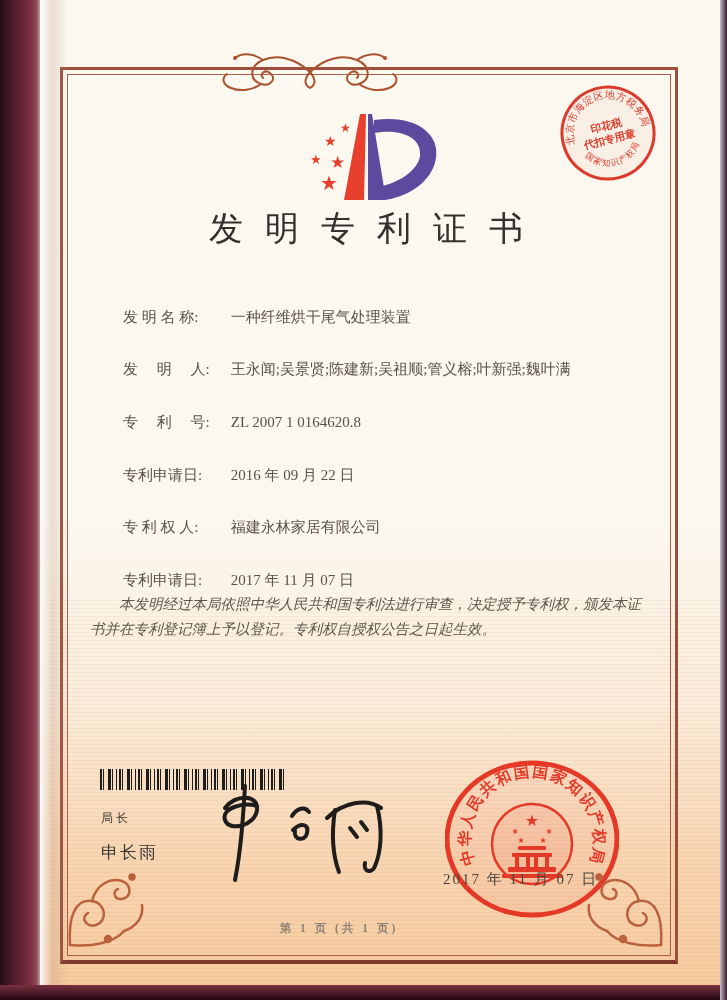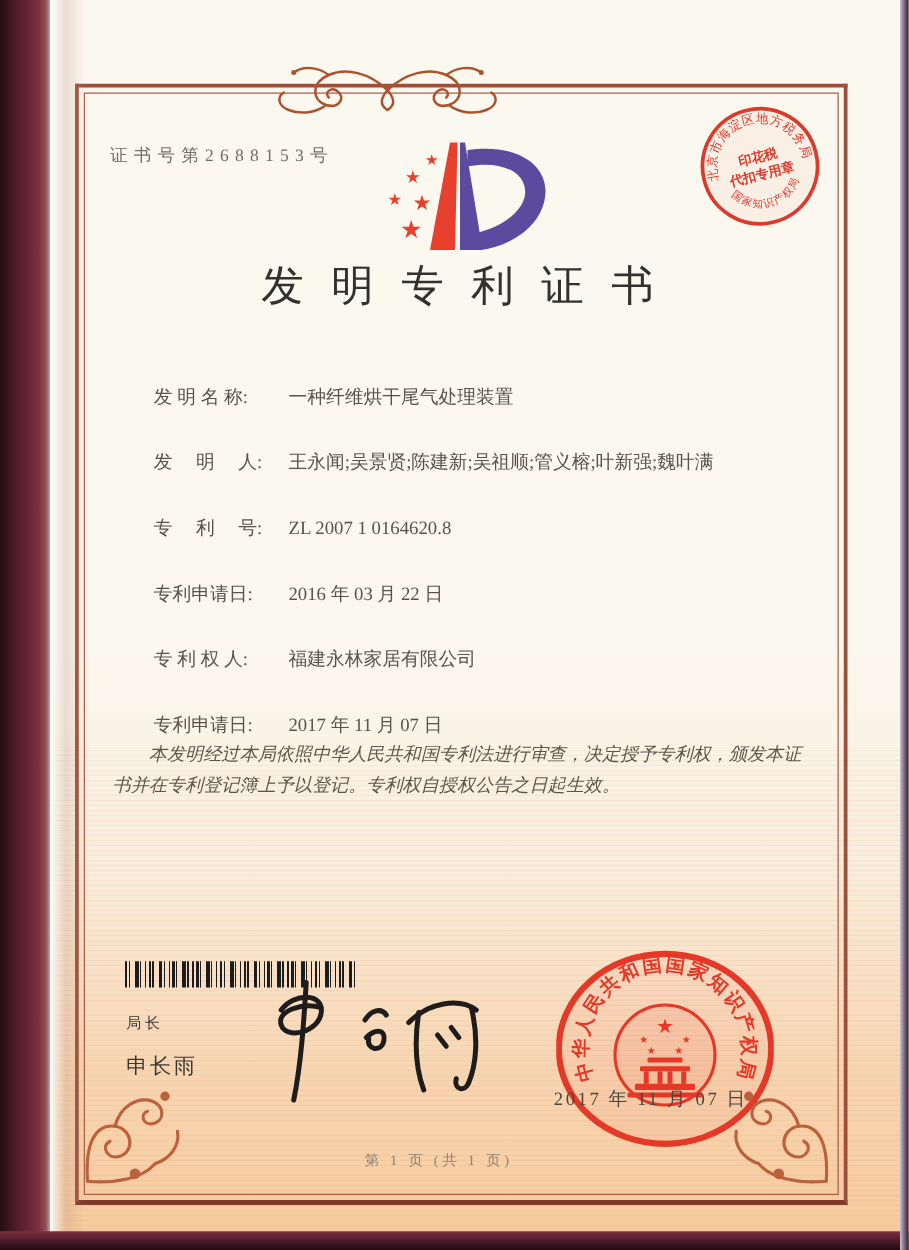--- a/index.html
+++ b/index.html
@@ -29,22 +29,22 @@
   
   .cert-no{position:absolute;left:88px;top:116px;font-size:14px;letter-spacing:5px;color:#776c5f;}
   .title{position:absolute;left:60px;top:206px;width:612px;text-align:center;
     font-size:34px;letter-spacing:22px;color:#33312e;text-indent:22px;font-weight:400;}
   .fields{position:absolute;left:95px;top:300px;width:545px;}
   .frow{position:absolute;left:0;font-size:15px;color:#5a5247;white-space:nowrap;margin-left:28px;}
   .frow .lab{display:inline-block;min-width:104px;}
   .paras{position:absolute;left:90px;top:592px;width:554px;font-size:14.5px;
     line-height:25px;color:#5d554a;font-style:italic;}
   .paras p{margin:0;text-indent:2em;}
-  .footer{position:absolute;left:66px;top:921px;width:570px;text-align:center;
-    font-size:11.5px;letter-spacing:3px;color:#8d8175;}
+  .footer{position:absolute;left:54px;top:921px;width:570px;text-align:center;
+    font-size:11.5px;letter-spacing:3px;color:#8d8175;font-weight:bold;}
   
   .barcode{position:absolute;left:100px;top:769px;width:186px;height:21px;background:
     repeating-linear-gradient(90deg,#1d1d1d 0 2px,transparent 2px 3px,#1d1d1d 3px 4px,transparent 4px 8px,#1d1d1d 8px 11px,transparent 11px 12px,#1d1d1d 12px 13px,transparent 13px 16px,#1d1d1d 16px 17px,transparent 17px 19px);}
   .sig-title{position:absolute;left:101px;top:810px;font-size:12px;color:#3a3835;
     font-family:"Liberation Sans","DejaVu Sans",sans-serif;letter-spacing:3px;}
   .sig-name{position:absolute;left:101px;top:841px;font-size:17px;color:#3a3835;
     font-family:"Liberation Sans","DejaVu Sans",sans-serif;letter-spacing:2px;}
   .sig-svg{position:absolute;left:195px;top:778px;}
   
   .tax-stamp{position:absolute;left:558px;top:83px;}
@@ -74,21 +74,20 @@
       <path d="M48,12 C40,6 28,4 20,10 M46,36 C38,42 26,44 16,40 C8,37 6,30 12,26"></path>
       <path d="M95,24 C110,10 128,6 142,12 C156,18 156,32 144,36 C134,39 128,30 135,25 C140,21 146,26 142,30"></path>
       <path d="M142,12 C150,6 162,4 170,10 M144,36 C152,42 164,44 174,40 C182,37 184,30 178,26"></path>
       <path d="M95,24 C90,30 88,36 95,40 C102,36 100,30 95,24"></path>
     </g>
     <circle cx="95" cy="22" r="2.5" fill="#a9532f"></circle>
     <circle cx="20" cy="10" r="2" fill="#a9532f"></circle>
     <circle cx="170" cy="10" r="2" fill="#a9532f"></circle>
   </svg>
 
-  <div class="cert-no">证书号第2688153号</div>
 
   <svg class="logo" width="156" height="100" viewBox="0 0 156 100">
     <polygon points="72,6 78,6 76,92 56,92" fill="#e8402e"></polygon>
     <polygon points="80,6 84,6 98,92 80,92" fill="#5b4a9e"></polygon>
     <path fill="#5b4a9e" d="M86,12 C128,6 152,26 148,50 C144,76 116,90 96,92 L94,78 C112,74 130,62 132,48 C134,30 114,20 86,25 Z"></path>
     <g fill="#e8402e" font-family="'DejaVu Sans',sans-serif">
       <text x="52" y="24" font-size="12">★</text>
       <text x="36" y="38" font-size="14">★</text>
       <text x="22" y="56" font-size="13">★</text>
       <text x="42" y="60" font-size="17">★</text>
@@ -113,21 +112,21 @@
       </text>
       <text x="50" y="46" font-size="10.5" font-weight="bold" text-anchor="middle">印花税</text>
       <text x="50" y="60" font-size="10.5" font-weight="bold" text-anchor="middle">代扣专用章</text>
     </g>
   </svg>
 
   <div class="fields">
     <div class="frow" style="top:8px"><span class="lab">发 明 名 称:</span> <span>一种纤维烘干尾气处理装置</span></div>
     <div class="frow" style="top:60px"><span class="lab">发　 明　 人:</span> <span>王永闻;吴景贤;陈建新;吴祖顺;管义榕;叶新强;魏叶满</span></div>
     <div class="frow" style="top:113px"><span class="lab">专　 利　 号:</span> <span>ZL 2007 1 0164620.8</span></div>
-    <div class="frow" style="top:166px"><span class="lab">专利申请日:</span> <span>2016 年 03 月 22 日</span></div>
+    <div class="frow" style="top:166px"><span class="lab">专利申请日:</span> <span>2016 年 09 月 22 日</span></div>
     <div class="frow" style="top:218px"><span class="lab">专 利 权 人:</span> <span>福建永林家居有限公司</span></div>
     <div class="frow" style="top:271px"><span class="lab">专利申请日:</span> <span>2017 年 11 月 07 日</span></div>
   </div>
 
   <div class="paras">
     <p>本发明经过本局依照中华人民共和国专利法进行审查，决定授予专利权，颁发本证书并在专利登记簿上予以登记。专利权自授权公告之日起生效。</p>
   </div>
 
   <div class="barcode"></div>
 

